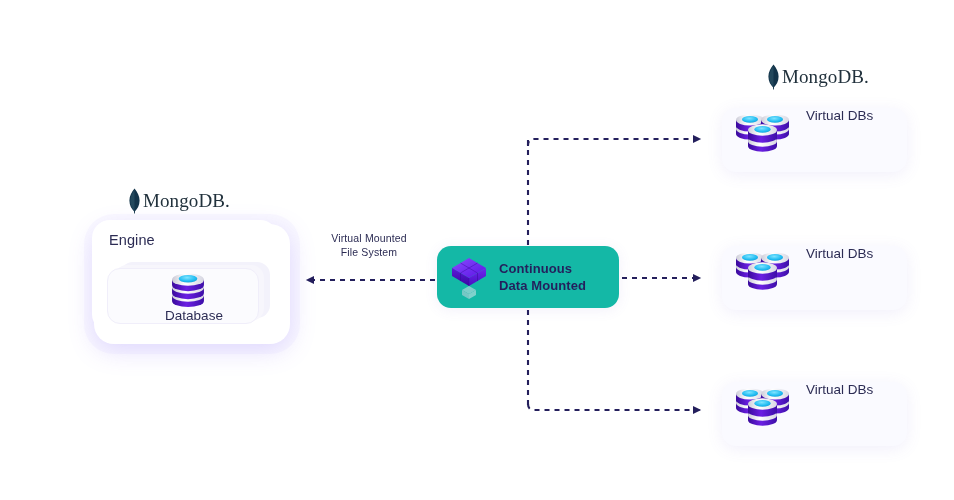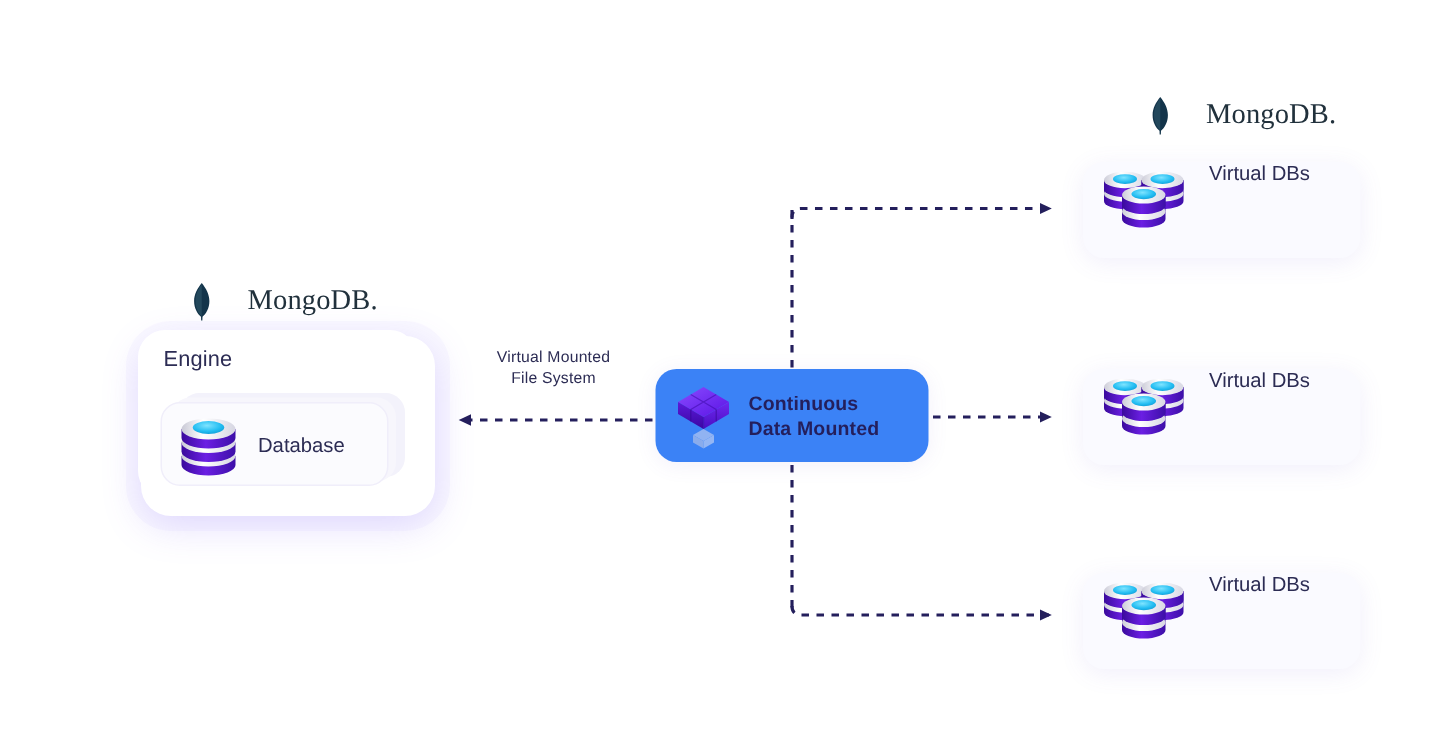--- a/index.html
+++ b/index.html
@@ -29,21 +29,21 @@
     width: 954px; height: 500px;
     z-index: 1;
     pointer-events: none;
   }
 
   
   .mongo-mark {
     position: absolute;
     display: flex;
     align-items: center;
-    gap: 24px;
+    gap: 2px;
     z-index: 3;
   }
   .mongo-leaf { display: block; }
   .mongo-word {
     font-family: "Liberation Serif", serif;
     font-size: 19px;
     color: #21313c;
     letter-spacing: .1px;
     white-space: nowrap;
   }
@@ -104,36 +104,37 @@
     position: absolute;
     left: 15px; top: 48px;
     width: 152px; height: 56px;
     border-radius: 13px;
     background: #fbfbfe;
     border: 1px solid #f0eefa;
     display: flex;
     align-items: center;
     padding-left: 10px;
     box-sizing: border-box;
+    flex-direction: column;
   }
   .db-tile .label {
     margin-left: 12px;
     font-size: 13.5px;
     color: #2c2c54;
   }
 
   
   .cde-card {
     position: absolute;
     left: 437px;
     top: 246px;
     width: 182px;
     height: 62px;
     border-radius: 14px;
-    background: #3b82f6;
+    background: #14b8a6;
     z-index: 3;
     display: flex;
     align-items: center;
     padding-left: 12px;
     box-sizing: border-box;
     box-shadow: 0 2px 14px rgba(110,90,200,.09);
   }
   .cde-text {
     margin-left: 10px;
     font-size: 13px;

